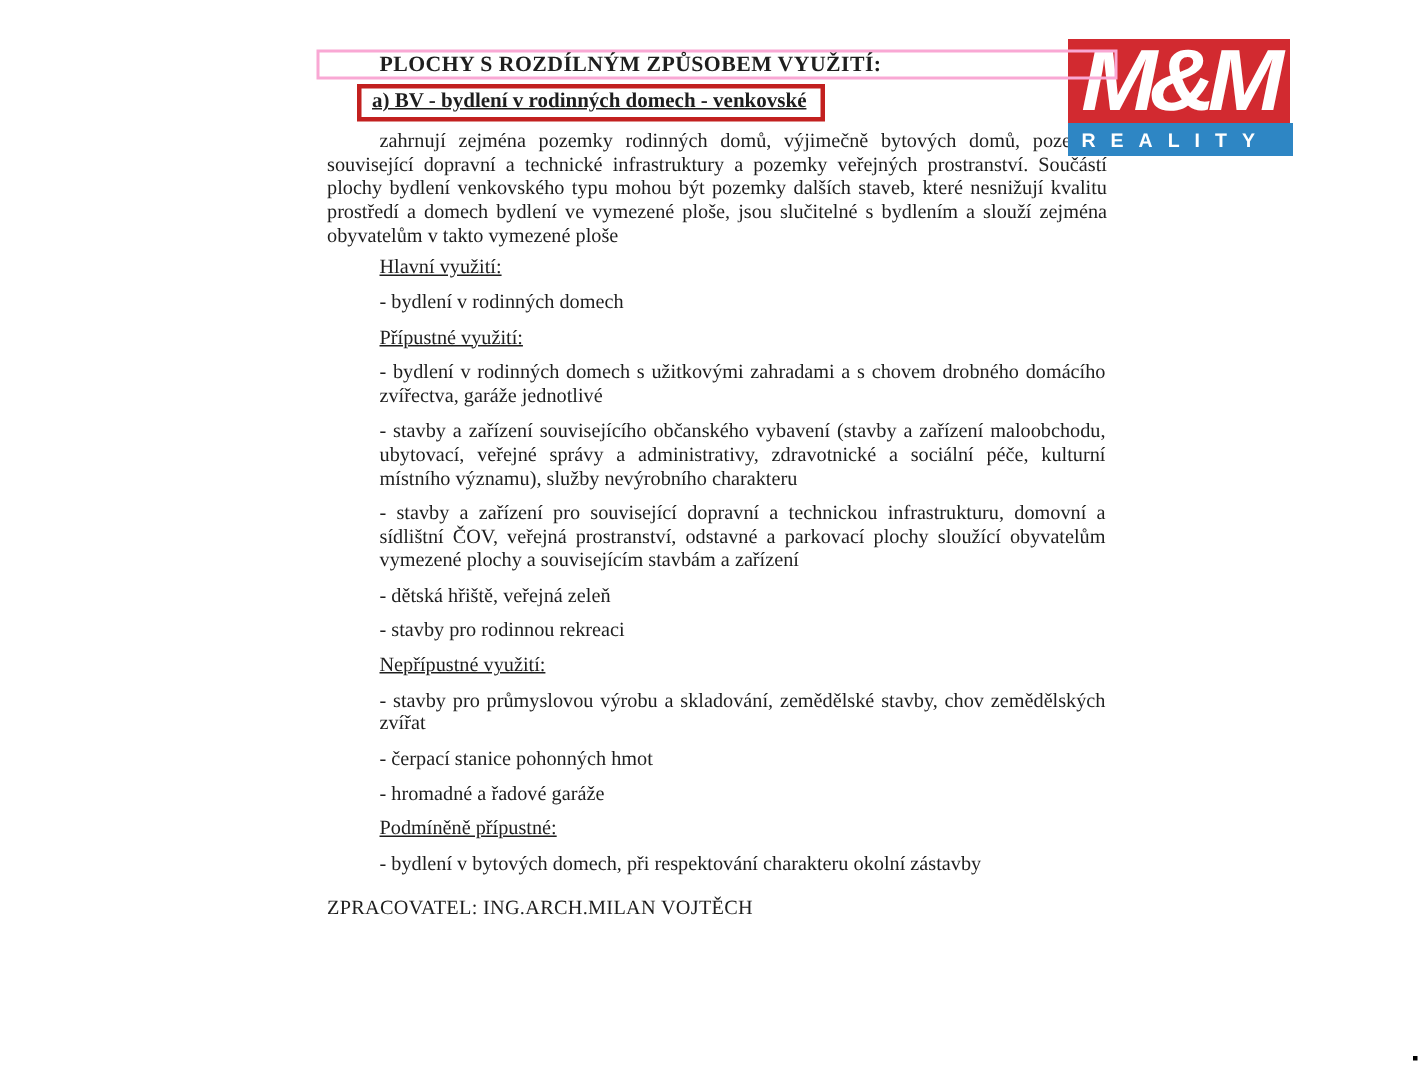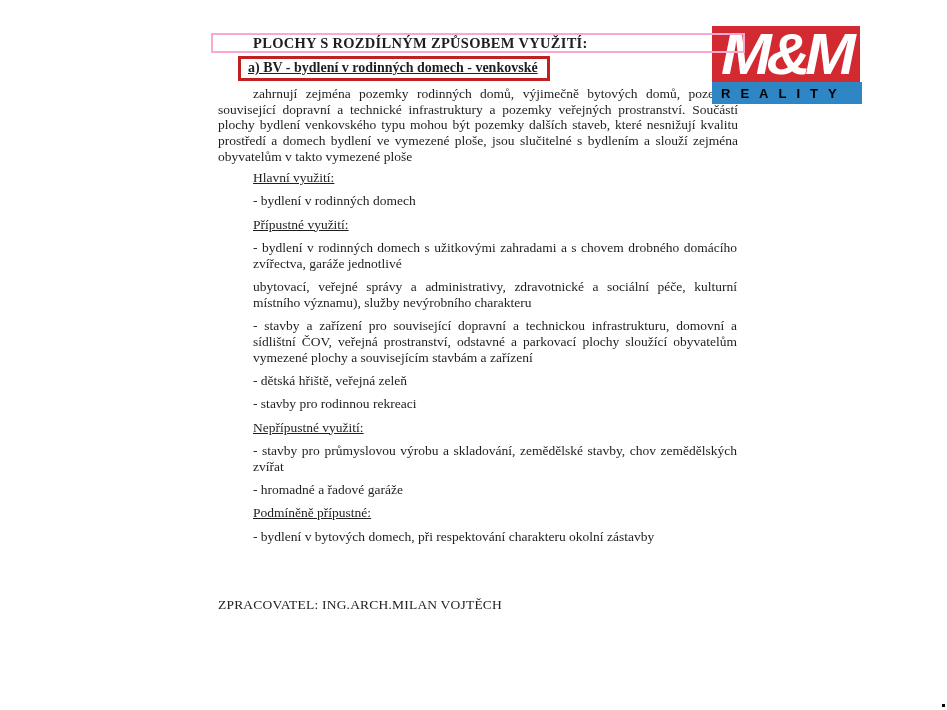--- a/index.html
+++ b/index.html
@@ -23,21 +23,21 @@
   }
   .logo-mm{
     font-family:"Liberation Sans","DejaVu Sans",sans-serif;
     font-weight:bold;font-style:italic;font-size:58px;color:#ffffff;
     letter-spacing:-5px;transform:scaleX(1.05) translateY(-1px);white-space:nowrap;
   }
   .logo-blue{
     width:150px;height:22px;background:var(--logo-blue);
     display:flex;align-items:center;
     font-family:"Liberation Sans","DejaVu Sans",sans-serif;
-    font-weight:bold;font-size:13px;color:#000000;
+    font-weight:bold;font-size:13px;color:#ffffff;
     letter-spacing:10px;padding-left:9px;box-sizing:border-box;white-space:nowrap;
   }
 
   
   .title-box{
     position:absolute;left:211px;top:33px;width:534px;height:20px;
     border:2px solid #f9a8d4;z-index:3;background:transparent;box-sizing:border-box;
   }
   .title-text{
     display:block;padding-left:40px;line-height:16px;
@@ -113,20 +113,21 @@
     </div>
 
     <div class="sec-heading">Přípustné využití:</div>
 
     <div class="item">
       <div class="jline">- bydlení v rodinných domech s užitkovými zahradami a s chovem drobného domácího</div>
       <div class="jline last">zvířectva, garáže jednotlivé</div>
     </div>
 
     <div class="item">
+      <div class="jline">- stavby a zařízení souvisejícího občanského vybavení (stavby a zařízení maloobchodu,</div>
       <div class="jline">ubytovací, veřejné správy a administrativy, zdravotnické a sociální péče, kulturní</div>
       <div class="jline last">místního významu), služby nevýrobního charakteru</div>
     </div>
 
     <div class="item">
       <div class="jline">- stavby a zařízení pro související dopravní a technickou infrastrukturu, domovní a</div>
       <div class="jline">sídlištní ČOV, veřejná prostranství, odstavné a parkovací plochy sloužící obyvatelům</div>
       <div class="jline last">vymezené plochy a souvisejícím stavbám a zařízení</div>
     </div>
 
@@ -138,20 +139,23 @@
       <div class="jline last">- stavby pro rodinnou rekreaci</div>
     </div>
 
     <div class="sec-heading">Nepřípustné využití:</div>
 
     <div class="item">
       <div class="jline">- stavby pro průmyslovou výrobu a skladování, zemědělské stavby, chov zemědělských</div>
       <div class="jline last">zvířat</div>
     </div>
 
+    <div class="item">
+      <div class="jline last">- čerpací stanice pohonných hmot</div>
+    </div>
 
     <div class="item">
       <div class="jline last">- hromadné a řadové garáže</div>
     </div>
 
     <div class="sec-heading">Podmíněně přípustné:</div>
 
     <div class="item">
       <div class="jline last">- bydlení v bytových domech, při respektování charakteru okolní zástavby</div>
     </div>

